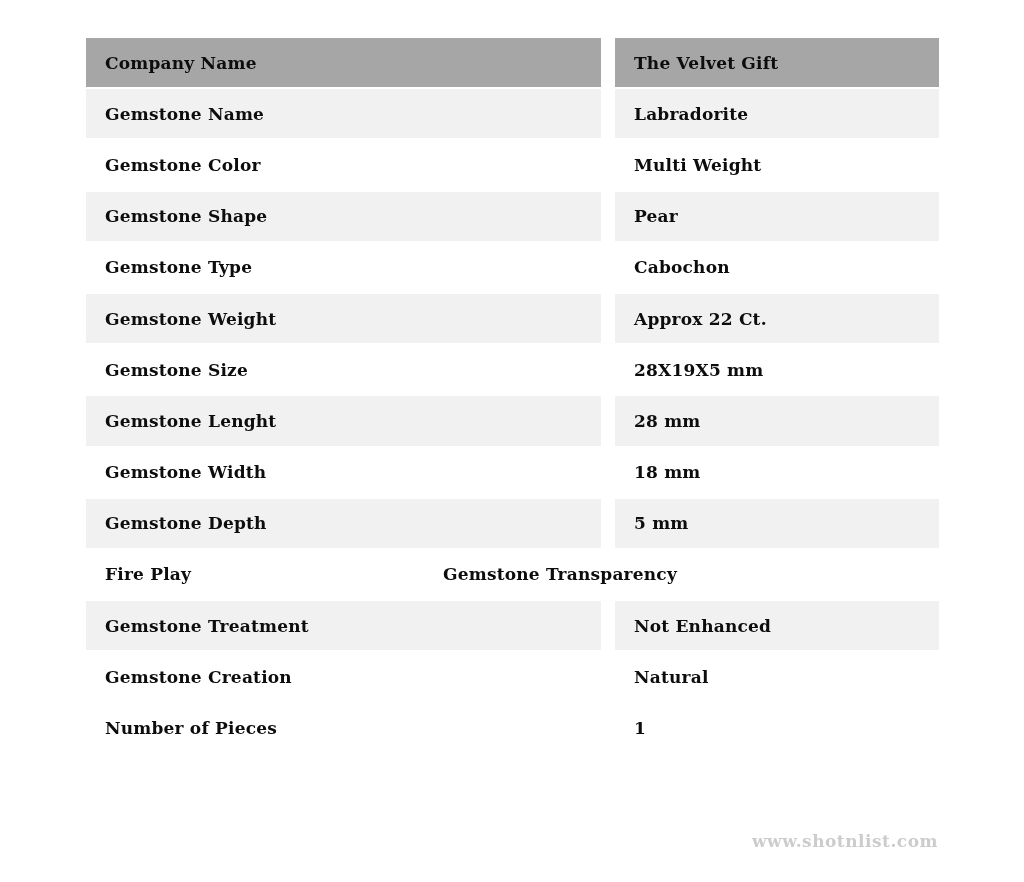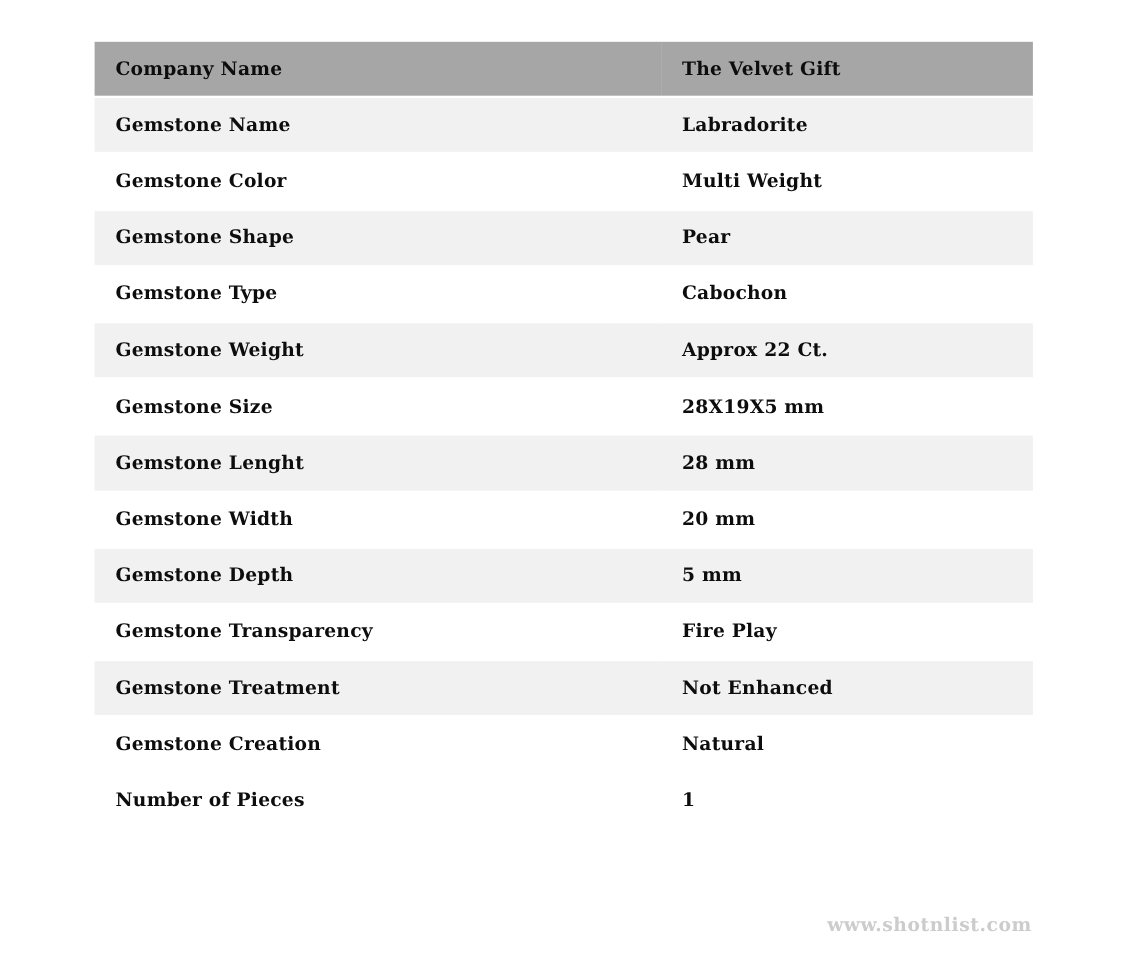--- a/index.html
+++ b/index.html
@@ -7,21 +7,21 @@
     --row-alt-bg:#f1f1f1;
     --row-bg:#ffffff;
     --text:#0d0d0d;
     --watermark:#cccccc;
   }
   *{margin:0;padding:0;box-sizing:border-box;}
   html,body{width:1024px;height:882px;background:#ffffff;overflow:hidden;
     font-family:"DejaVu Serif","Liberation Serif",serif;}
   .canvas{position:relative;width:1024px;height:882px;background:#ffffff;}
   .spec-table{position:absolute;left:86px;top:38px;width:853px;}
-  .row{display:flex;column-gap:0;height:49.2px;margin-bottom:2px;}
+  .row{display:flex;column-gap:14px;height:49.2px;margin-bottom:2px;}
   .cell{display:flex;align-items:center;padding-left:19px;
     font-weight:bold;font-size:17px;color:var(--text);
     letter-spacing:0.2px;white-space:nowrap;overflow:hidden;}
   .cell.label{width:515px;flex:0 0 515px;}
   .cell.value{flex:1 1 auto;}
   .row.header .cell{background:var(--header-bg);}
   .row.light .cell{background:var(--row-alt-bg);}
   .row.plain .cell{background:var(--row-bg);}
   .watermark{position:absolute;right:86px;top:831px;
     font-weight:bold;font-size:17px;color:var(--watermark);
@@ -69,31 +69,31 @@
       <div class="cell value">28X19X5 mm</div>
     </div>
 
     <div class="row light">
       <div class="cell label">Gemstone Lenght</div>
       <div class="cell value">28 mm</div>
     </div>
 
     <div class="row plain">
       <div class="cell label">Gemstone Width</div>
-      <div class="cell value">20 mm</div>
+      <div class="cell value">18 mm</div>
     </div>
 
     <div class="row light">
       <div class="cell label">Gemstone Depth</div>
       <div class="cell value">5 mm</div>
     </div>
 
     <div class="row plain">
+      <div class="cell value">Fire Play</div>
       <div class="cell label">Gemstone Transparency</div>
-      <div class="cell value">Fire Play</div>
     </div>
 
     <div class="row light">
       <div class="cell label">Gemstone Treatment</div>
       <div class="cell value">Not Enhanced</div>
     </div>
 
     <div class="row plain">
       <div class="cell label">Gemstone Creation</div>
       <div class="cell value">Natural</div>

